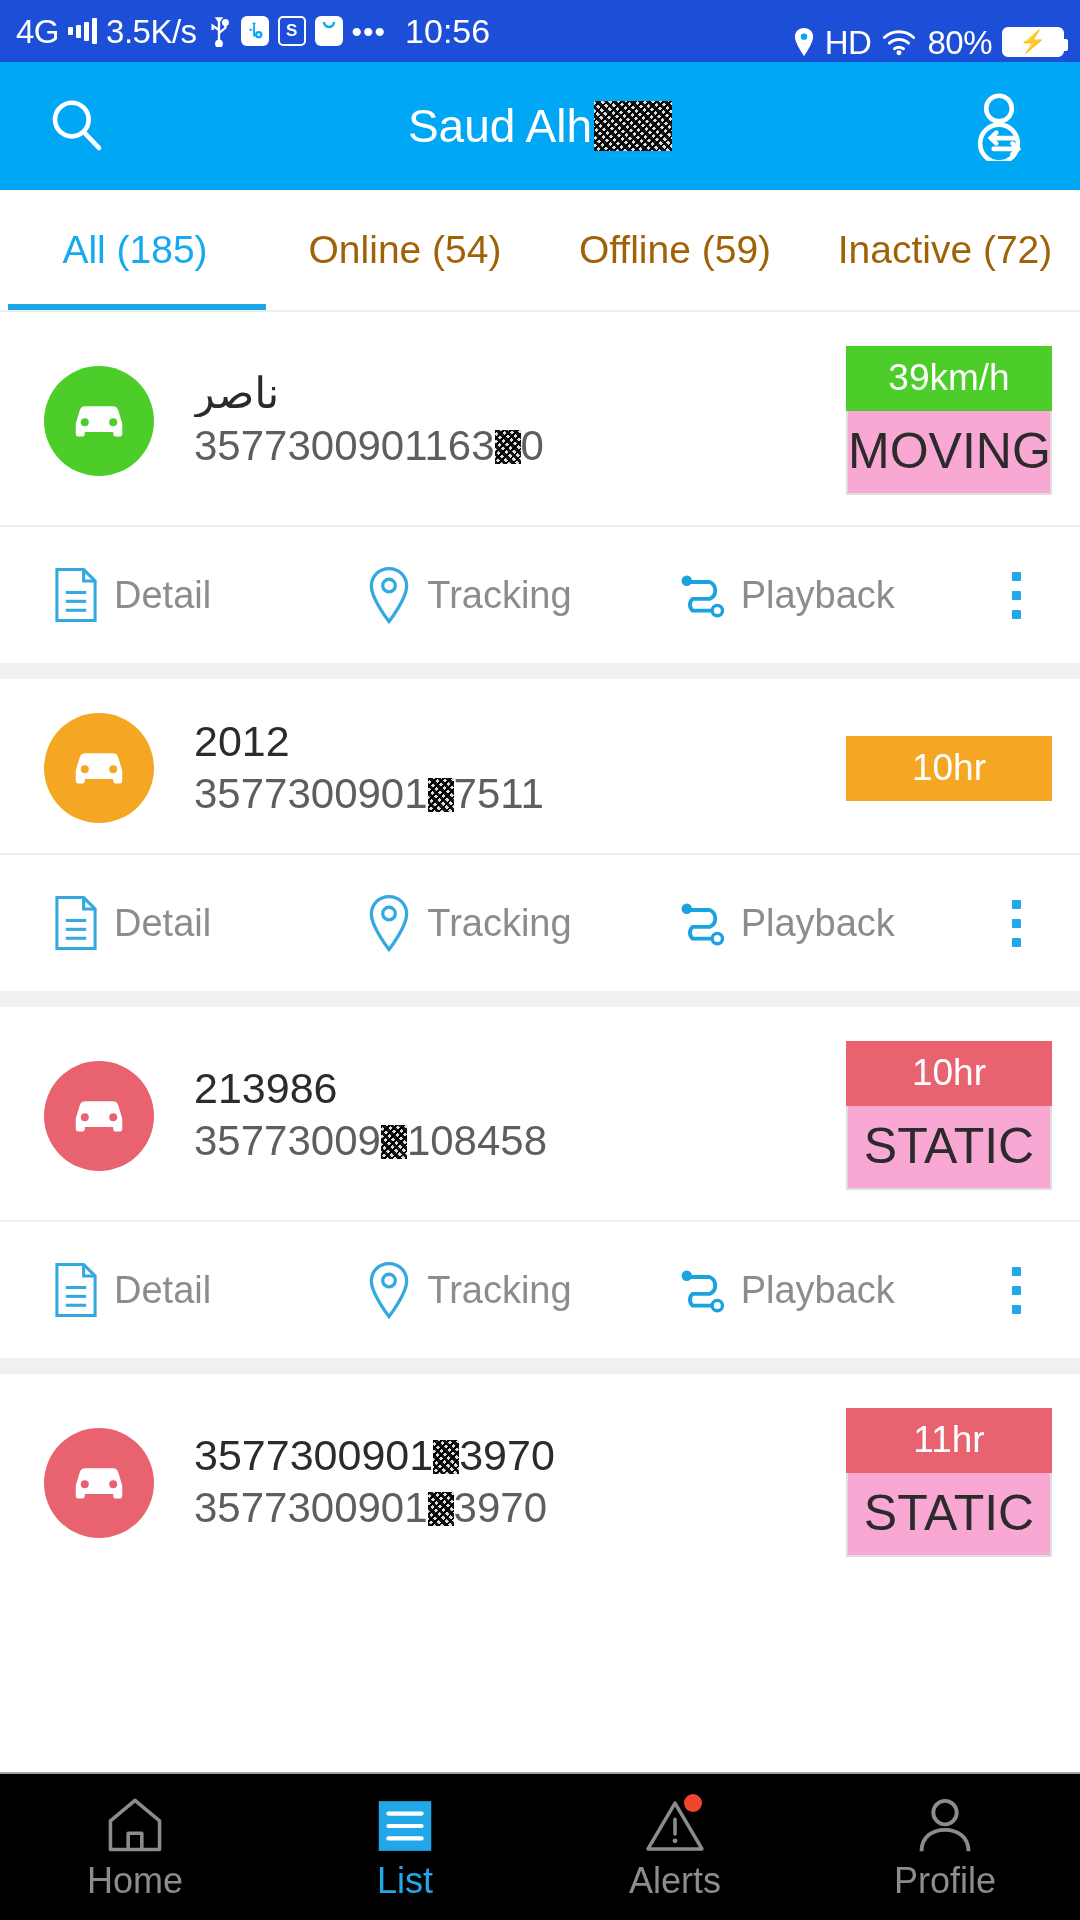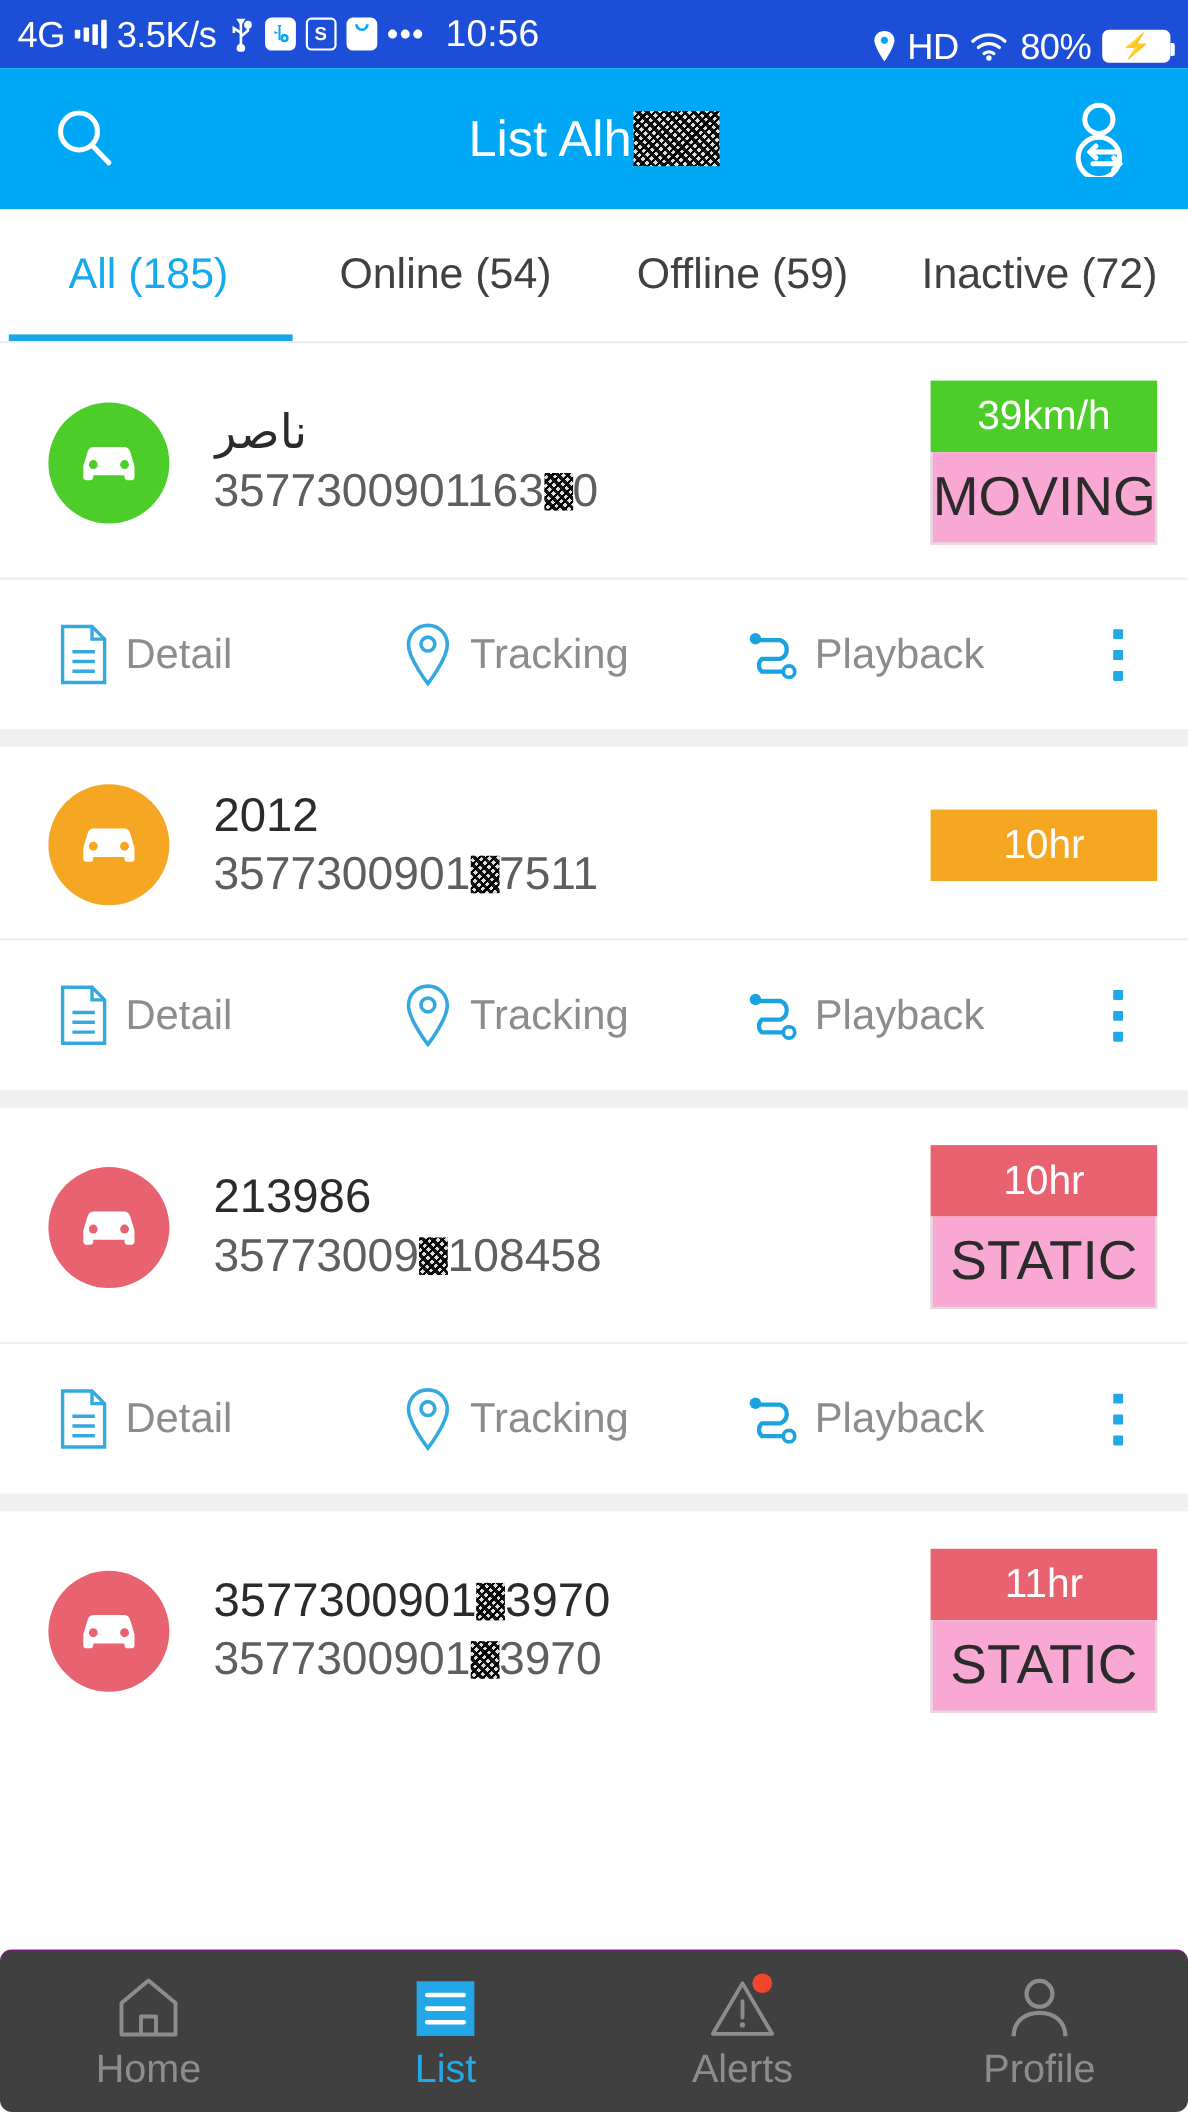--- a/index.html
+++ b/index.html
@@ -86,21 +86,21 @@
     background:#fff;
     display:flex;
     align-items:center;
     position:relative;
     border-bottom:2px solid #ededed;
   }
   .tab {
     flex:1;
     text-align:center;
     font-size:39px;
-    color:#404040;
+    color:#a16207;
   }
   .tab.active { color:#15aaf0; }
   .tab-indicator {
     position:absolute;
     bottom:0; left:8px;
     width:258px; height:6px;
     background:#1aa7e8;
   }
 
   
@@ -156,24 +156,23 @@
   .action-icon { width:52px;height:58px;flex-shrink:0;display:flex;align-items:center;justify-content:center;}
   .kebab {
     width:54px;display:flex;flex-direction:column;align-items:center;gap:10px;
     flex:0 0 54px;
   }
   .kebab i { width:9px;height:9px;background:#22a7e8;display:block;border-radius:1px; }
 
   
   .bottomnav {
     position:absolute;bottom:0;left:0;right:0;
-    height:148px;background:#404040;
-    border-top:2px solid #701a75;
+    height:148px;background:#000000;
+    border-top:2px solid #a3a3a3;
     display:flex;
-    border-radius:11px;
   }
   .nav-item {
     flex:1;display:flex;flex-direction:column;
     align-items:center;justify-content:center;gap:6px;
     position:relative;
   }
   .nav-icon { height:62px;display:flex;align-items:flex-end;justify-content:center;position:relative; }
   .nav-label { font-size:36px;color:#8c8c8c; }
   .nav-item.active .nav-label { color:#22a7e8; }
   .alert-dot {
@@ -255,21 +254,21 @@
 <div class="appbar">
   <span class="ic search-btn">
     <svg width="62" height="62" viewBox="0 0 48 48">
         <g fill="none" stroke="#fff" stroke-width="3.6" stroke-linecap="round">
           <circle cx="20" cy="19" r="13"></circle>
           <line x1="29.5" y1="29" x2="41" y2="41"></line>
         </g>
       </svg>
   </span>
   <div class="appbar-title">
-    <span>List Alh</span>
+    <span>Saud Alh</span>
       <span class="redact t"></span>
   </div>
   <span class="ic switch-btn">
     <svg width="70" height="70" viewBox="0 0 52 52">
         <g fill="none" stroke="#fff" stroke-width="3.4" stroke-linecap="round">
           <circle cx="26" cy="13" r="9.5"></circle>
           <path d="M40 39 A14 14 0 0 1 12 39 A14 14 0 0 1 40 39"></path>
           <line x1="20" y1="35" x2="38" y2="35"></line>
           <line x1="22" y1="43" x2="40" y2="43"></line>
           <path d="M24 31 L20 35 L24 39"></path>

